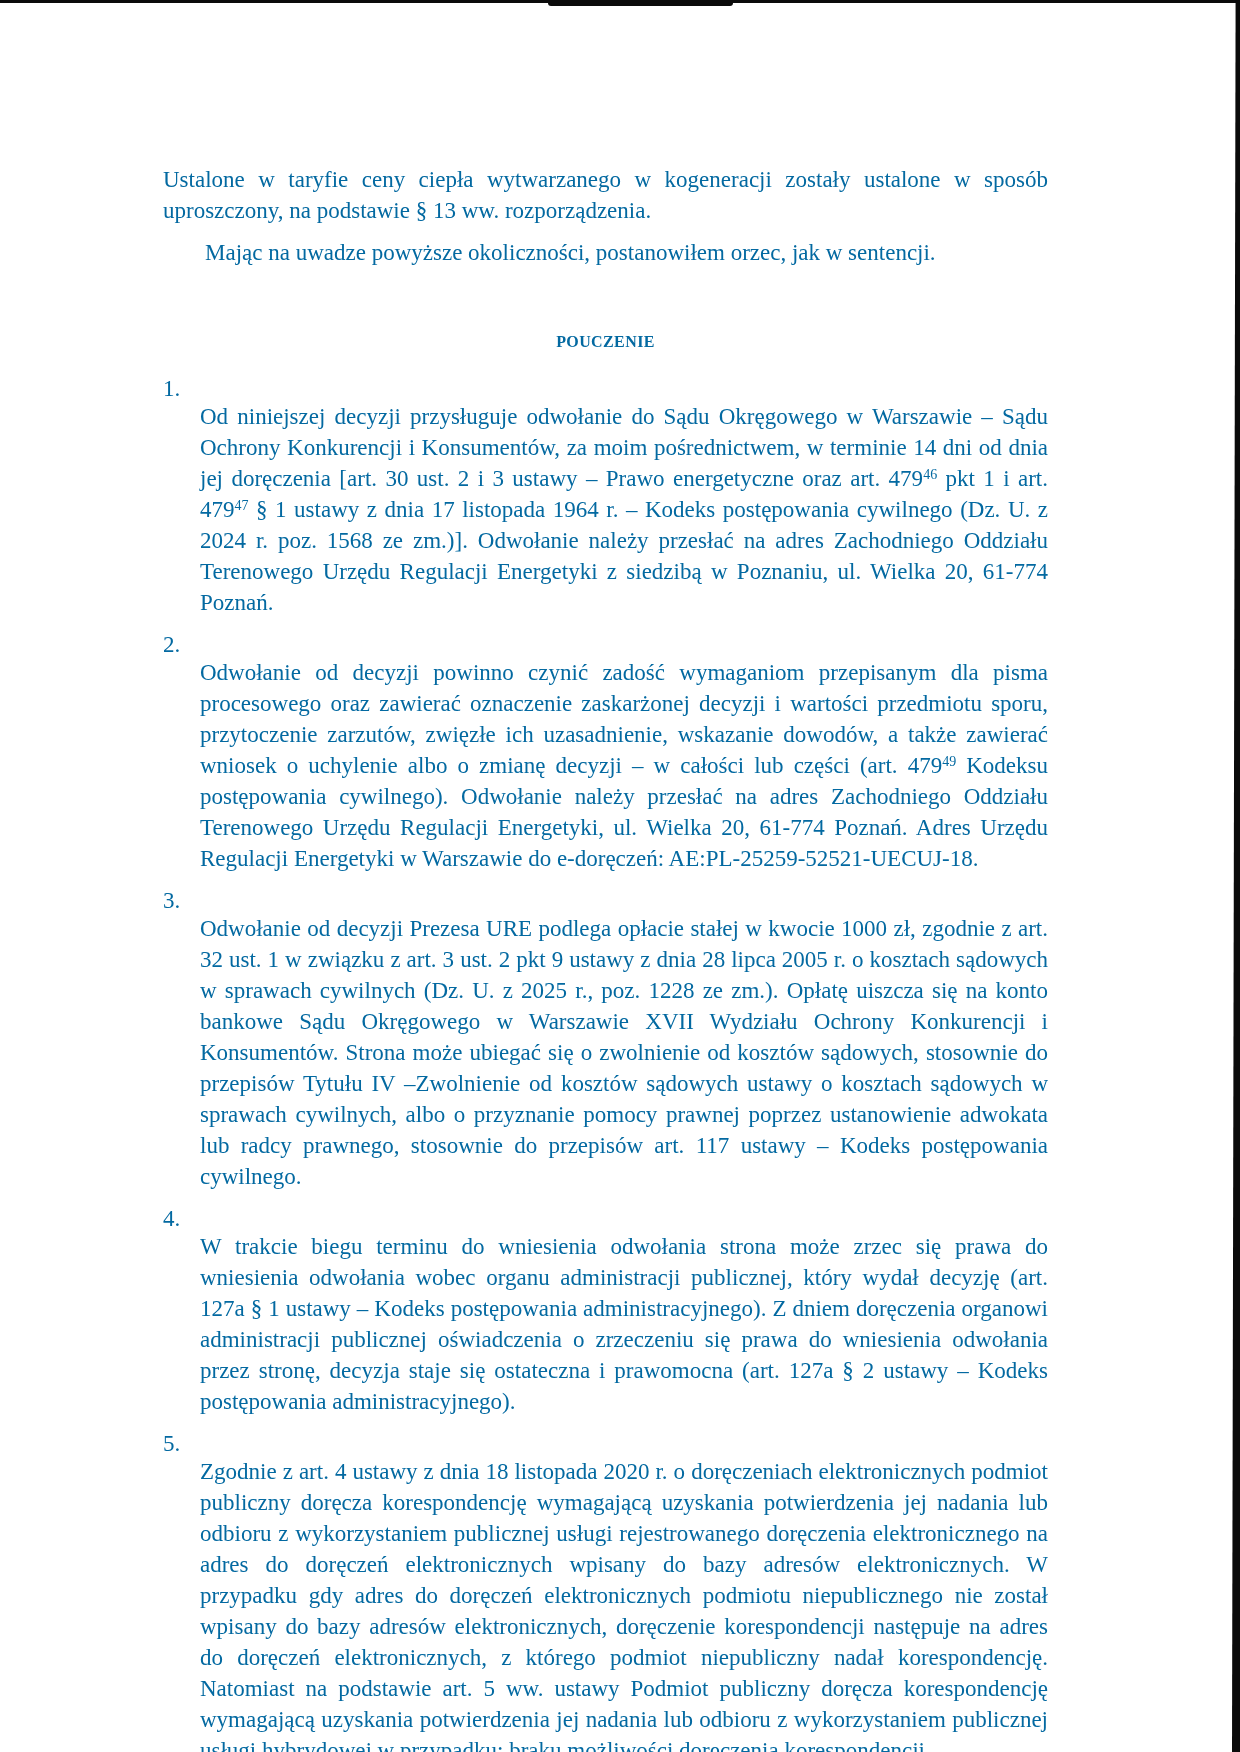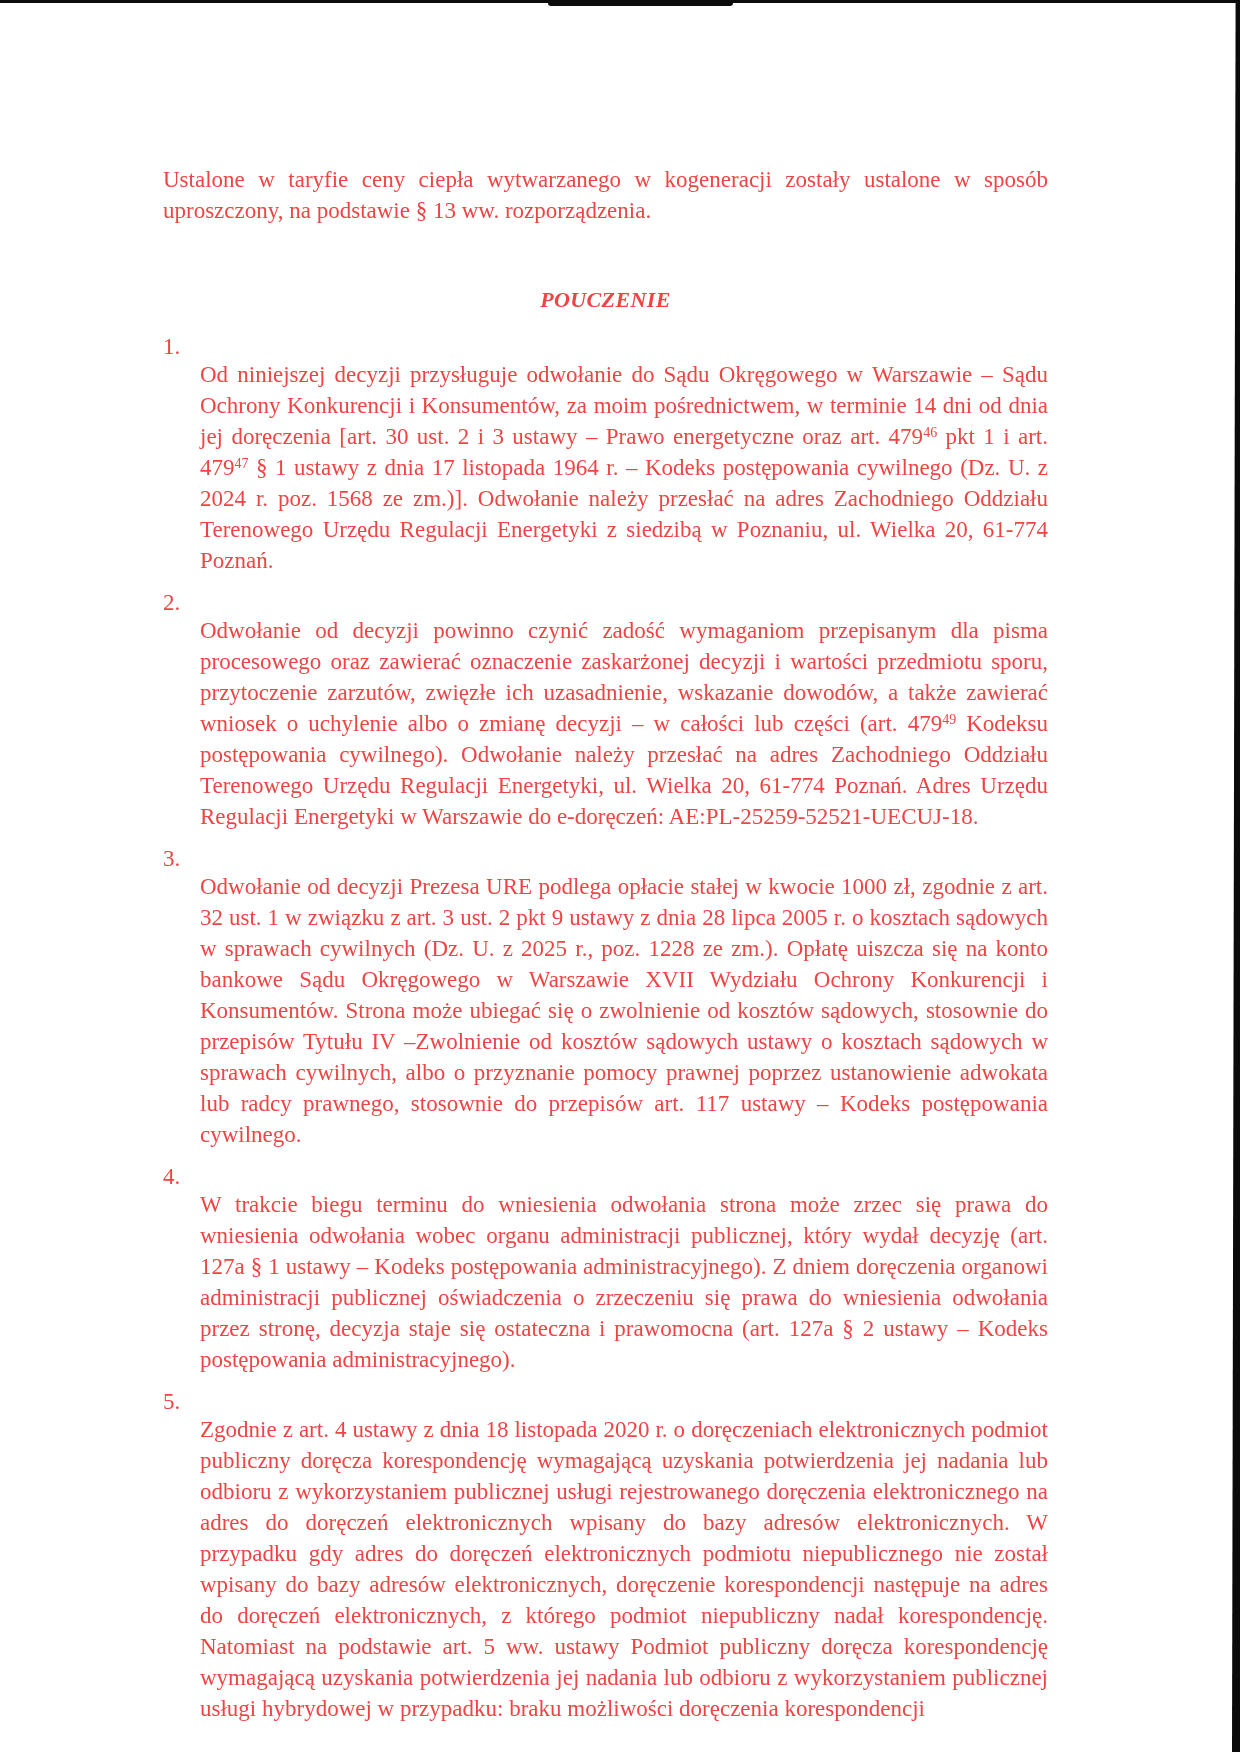--- a/index.html
+++ b/index.html
@@ -5,21 +5,21 @@
   html, body { margin: 0; padding: 0; background: #ffffff; }
   .page {
     position: relative;
     width: 1240px;
     height: 1752px;
     background: #ffffff;
     overflow: hidden;
     font-family: "Liberation Serif", "DejaVu Serif", serif;
     font-size: 23px;
     line-height: 31px;
-    color: #ef4444;
+    color: #0369a1;
   }
   
   .scan-edge-top {
     position: absolute; top: 0; left: 0;
     width: 1240px; height: 3px; background: #0b0b0b;
   }
   .scan-edge-top-bump {
     position: absolute; top: 0; left: 548px;
     width: 185px; height: 6px; background: #0b0b0b;
     border-radius: 0 0 3px 3px;
@@ -30,40 +30,40 @@
     clip-path: polygon(45% 0, 100% 0, 100% 100%, 0 100%);
   }
   
   .content { position: absolute; left: 163px; top: 164px; width: 885px; }
   .intro { margin: 0 0 11px 0; text-align: justify; }
   .sentence { margin: 0; text-indent: 42px; }
   .heading {
     margin: 58px 0 16px 0;
     text-align: center;
     font-weight: 700;
-    font-size: 22px;
+    font-size: 16px;
     letter-spacing: 0.4px;
-    font-style: italic;
   }
   .list-item { display: flex; margin: 0 0 11px 0; }
   .list-item:last-child { margin-bottom: 0; }
   .num { flex: 0 0 37px; }
   .body-text { flex: 1; text-align: justify; margin-top: 28px; }
   sup { font-size: 14px; line-height: 0; vertical-align: 7px; }
 </style>
 </head>
 <body>
 
 <div class="page">
   <div class="scan-edge-top"></div>
   <div class="scan-edge-top-bump"></div>
   <div class="scan-edge-right"></div>
 
   <div class="content">
     <p class="intro">Ustalone w taryfie ceny ciepła wytwarzanego w kogeneracji zostały ustalone w sposób uproszczony, na podstawie § 13 ww. rozporządzenia.</p>
+    <p class="sentence">Mając na uwadze powyższe okoliczności, postanowiłem orzec, jak w sentencji.</p>
 
     <div class="heading">POUCZENIE</div>
 
     <div class="list">
       <div class="list-item">
         <span class="num">1.</span>
         <div class="body-text">Od niniejszej decyzji przysługuje odwołanie do Sądu Okręgowego w Warszawie – Sądu Ochrony Konkurencji i Konsumentów, za moim pośrednictwem, w terminie 14 dni od dnia jej doręczenia [art. 30 ust. 2 i 3 ustawy – Prawo energetyczne oraz art. 479<sup>46</sup> pkt 1 i art. 479<sup>47</sup> § 1 ustawy z dnia 17 listopada 1964 r. – Kodeks postępowania cywilnego (Dz. U. z 2024 r. poz. 1568 ze zm.)]. Odwołanie należy przesłać na adres Zachodniego Oddziału Terenowego Urzędu Regulacji Energetyki z siedzibą w Poznaniu, ul. Wielka 20, 61-774 Poznań.</div>
       </div>
       <div class="list-item">
         <span class="num">2.</span>

